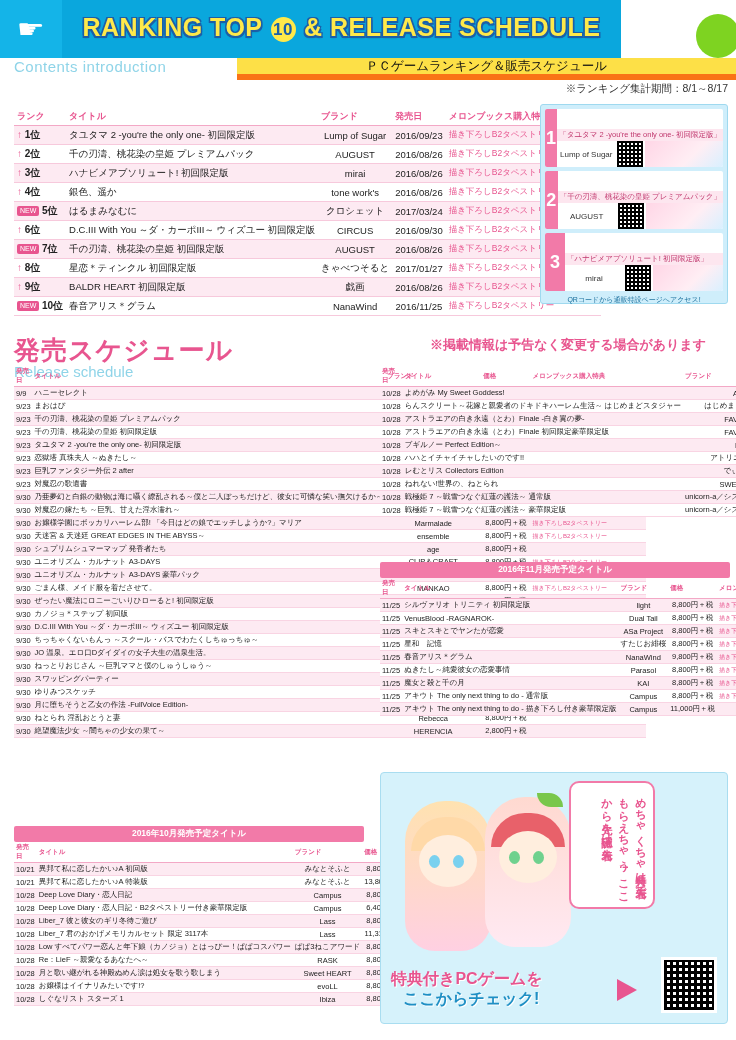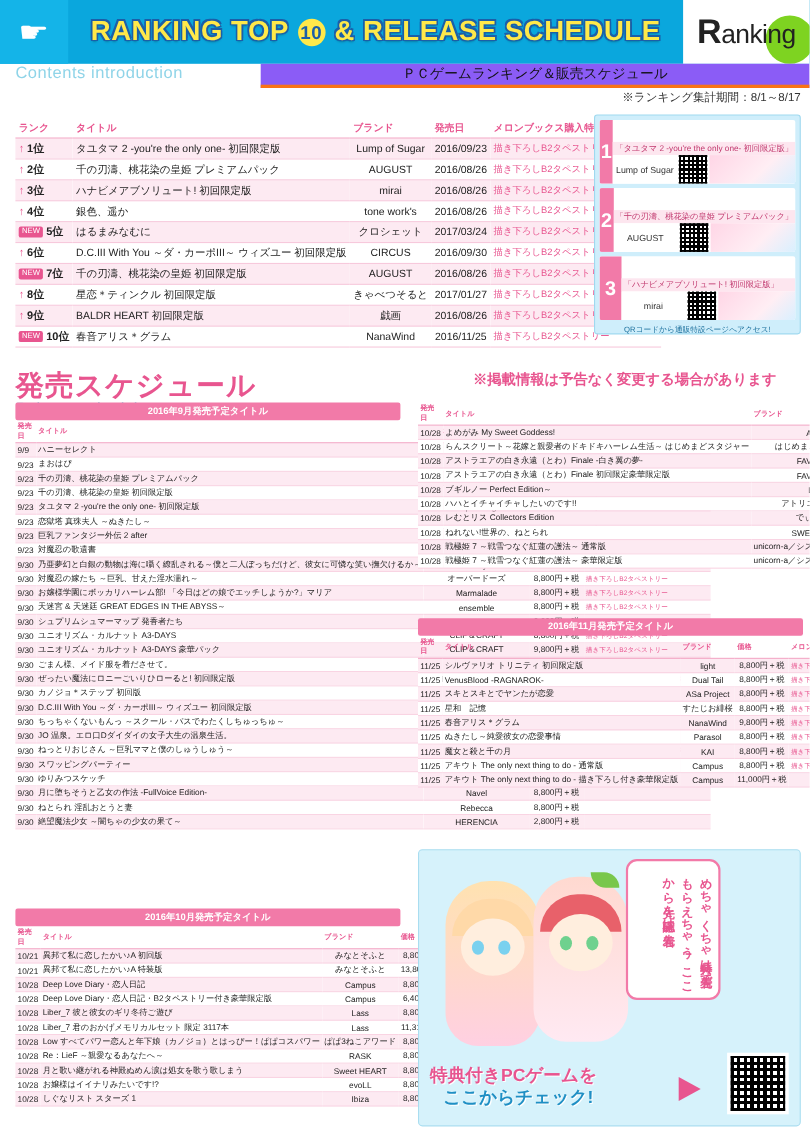--- a/index.html
+++ b/index.html
@@ -47,21 +47,21 @@
   .hdr-badge {
     position:absolute; right:-4px; top:14px;
     width:44px; height:44px; border-radius:50%;
     background:#7ed321;
   }
   .hdr-right .rk { position:relative; z-index:2; }
 
   
   .subbar {
     position:absolute; left:237px; top:58px; width:499px; height:22px;
-    background:#8b5cf6; border-bottom:3px solid #f97316;
+    background:#fde047; border-bottom:6px solid #f97316;
     display:flex; align-items:center; justify-content:center;
     font-size:12.5px; color:#111;
   }
   .period {
     position:absolute; left:237px; top:80px; width:499px; height:18px;
     display:flex; align-items:center; justify-content:flex-end;
     padding-right:8px; font-size:10.5px; color:#333;
   }
 
   
@@ -218,21 +218,20 @@
     <div class="hdr-left">
       <span class="hdr-hand">☛</span>
     </div>
     <div class="hdr-title">
       <span>RANKING TOP</span>
       <span class="circ">10</span>
       <span>&amp; RELEASE SCHEDULE</span>
     </div>
     <div class="hdr-right">
       <div class="hdr-badge"></div>
-      <span class="rk"><b>R</b><span>anking</span></span>
     </div>
   </div>
 
   <div class="subbar">ＰＣゲームランキング＆販売スケジュール</div>
   <div class="period">※ランキング集計期間：8/1～8/17</div>
 
   <div class="rank-title">
     <div class="en">Contents introduction</div>
   </div>
 
@@ -367,21 +366,20 @@
     <div class="t3note">QRコードから通販特設ページへアクセス!</div>
   </div>
 
   <div class="rel-title">
     <div class="jp">発売スケジュール</div>
     <div class="en">Release schedule</div>
   </div>
   <div class="rel-note">※掲載情報は予告なく変更する場合があります</div>
 
   <div class="sched" id="sched-sep">
-      <div class="barhead">2016年9月発売予定タイトル</div>
       <table class="sc">
         <thead>
           <tr>
             <th class="s-date">発売日</th>
             <th class="s-title">タイトル</th>
             <th class="s-brand">ブランド</th>
             <th class="s-price">価格</th>
             <th class="s-bonus">メロンブックス購入特典</th>
           </tr>
         </thead>

